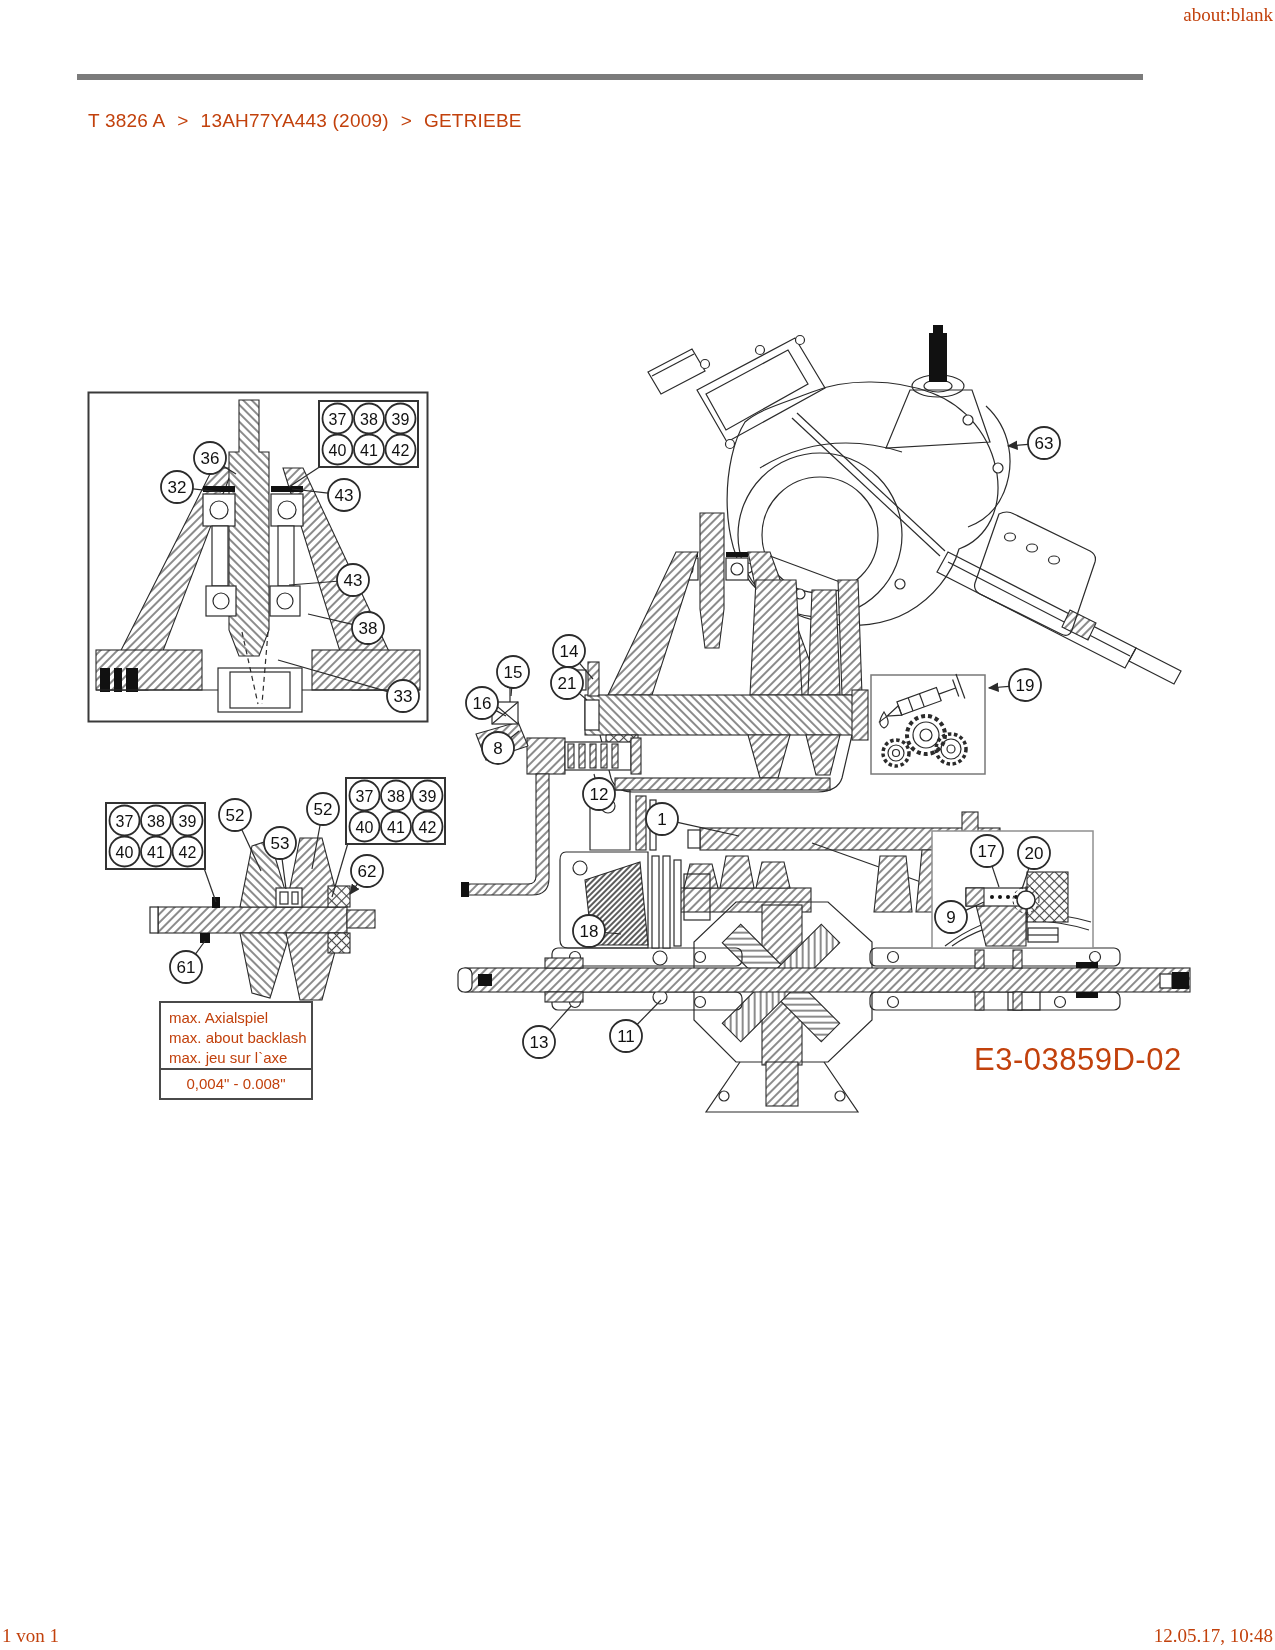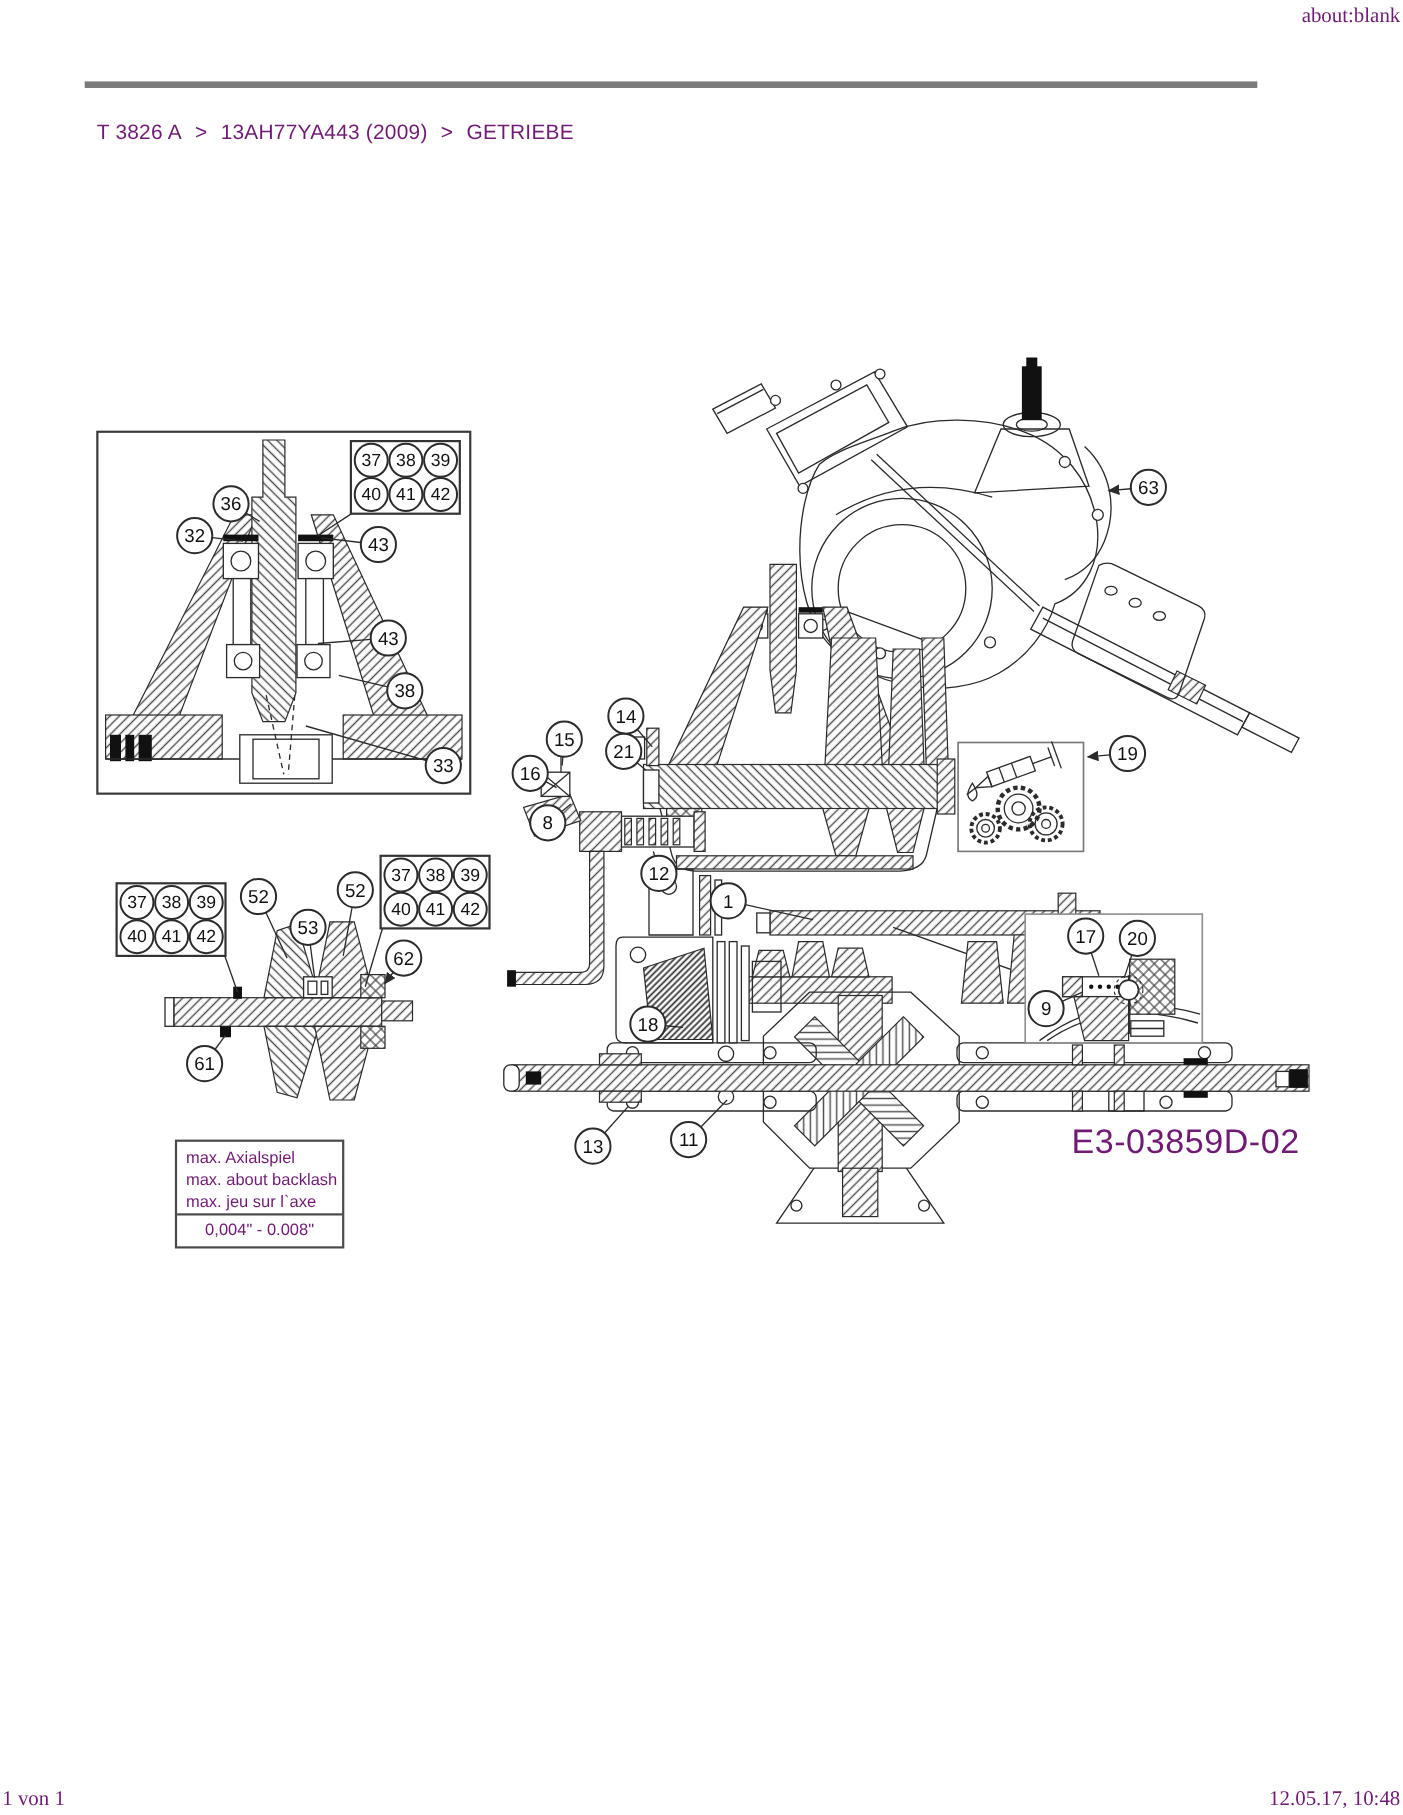--- a/index.html
+++ b/index.html
@@ -1,25 +1,25 @@
 <!DOCTYPE html>
 <html><head>
 <meta charset="utf-8">
 <style>
   html,body{margin:0;padding:0;background:#fff;}
   .page{position:relative;width:1275px;height:1650px;background:#fff;overflow:hidden;
-        font-family:"Liberation Sans",sans-serif;color:#701a75;}
+        font-family:"Liberation Sans",sans-serif;color:#c2410c;}
   .serif{font-family:"Liberation Serif",serif;}
   .url-label{position:absolute;top:4px;right:2px;font-size:19px;}
   .top-rule{position:absolute;left:77px;top:74px;width:1066px;height:6px;background:#7b7b7b;}
   .breadcrumb{position:absolute;left:88px;top:110px;font-size:19px;letter-spacing:.2px;white-space:nowrap;}
   .breadcrumb .sep{margin:0 12px;}
-  .drawing-number{position:absolute;left:974px;top:1020px;font-size:31px;letter-spacing:.5px;}
+  .drawing-number{position:absolute;left:974px;top:1042px;font-size:31px;letter-spacing:.5px;}
   .axial-box{position:absolute;left:159px;top:1001px;width:154px;height:99px;border:2px solid #4a4a4a;
-             box-sizing:border-box;background:#fff;margin-top:35px;}
+             box-sizing:border-box;background:#fff;}
   .axial-box .lines{padding:5px 0 0 8px;font-size:15px;line-height:20px;}
   .axial-box .value{border-top:2px solid #4a4a4a;text-align:center;padding-top:5px;font-size:15px;}
   .footer-left{position:absolute;left:2px;bottom:3px;font-size:19px;text-align:right;}
   .footer-right{position:absolute;right:2px;bottom:3px;font-size:19px;}
   svg#diagram-svg{position:absolute;left:0;top:0;}
   .ln{stroke:#2b2b2b;stroke-width:1.2;fill:none;}
   .hs{stroke:#2b2b2b;stroke-width:1.1;}
   .blk{fill:#111;stroke:none;}
   .wt{fill:#fff;stroke:#2b2b2b;stroke-width:1.2;}
   .leader{stroke:#2b2b2b;stroke-width:1.2;fill:none;}

